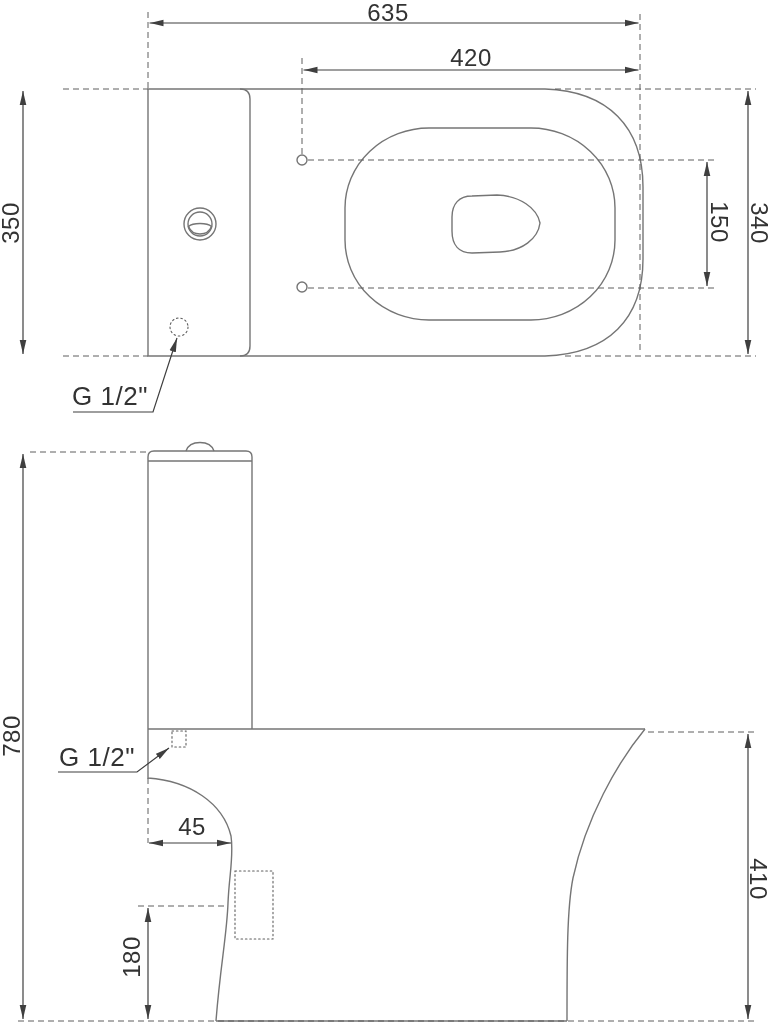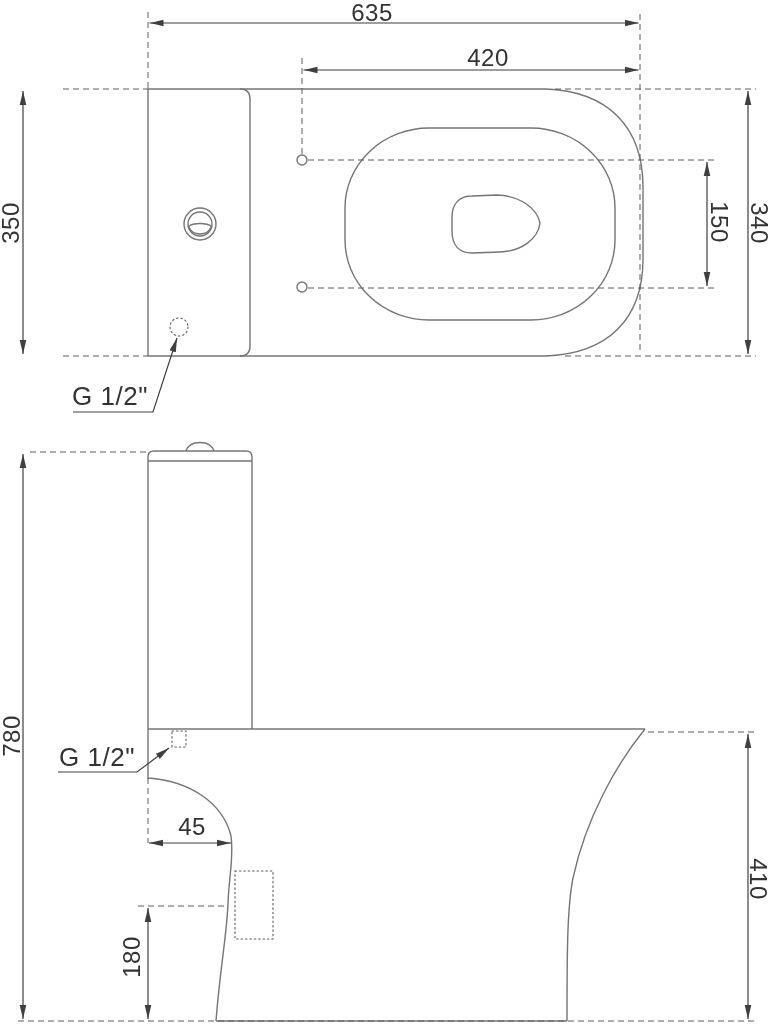--- a/index.html
+++ b/index.html
@@ -103,22 +103,22 @@
         <path class="dim" marker-start="url(#ah)" marker-end="url(#ah)" d="M23,454 L23,1019"></path>
         <path class="dim" marker-start="url(#ah)" marker-end="url(#ah)" d="M149,843 L231,843"></path>
         <path class="dim" marker-start="url(#ah)" marker-end="url(#ah)" d="M148,908 L148,1019"></path>
         <path class="dim" marker-start="url(#ah)" marker-end="url(#ah)" d="M748,734 L748,1019"></path>
 
         <path class="dim" marker-end="url(#ah)" d="M58,772 L137,772 L169,748"></path>
       </g>
     </g>
   </svg>
 
-  <span class="lbl" style="left:372px;top:13px;">635</span>
-  <span class="lbl" style="left:471px;top:58px;margin-left:17px;">420</span>
+  <span class="lbl" style="left:388px;top:13px;">635</span>
+  <span class="lbl" style="left:471px;top:58px;">420</span>
   <span class="lbl rot-ccw" style="left:11px;top:223px;">350</span>
   <span class="lbl rot-cw" style="left:759px;top:223px;">340</span>
   <span class="lbl rot-cw" style="left:719px;top:222px;">150</span>
   <span class="lbl g" style="left:110px;top:396px;">G 1/2"</span>
   <span class="lbl rot-ccw" style="left:12px;top:736px;">780</span>
   <span class="lbl g" style="left:97px;top:757px;">G 1/2"</span>
   <span class="lbl" style="left:192px;top:827px;">45</span>
   <span class="lbl rot-ccw" style="left:132px;top:957px;">180</span>
   <span class="lbl rot-cw" style="left:758px;top:879px;">410</span>
 

